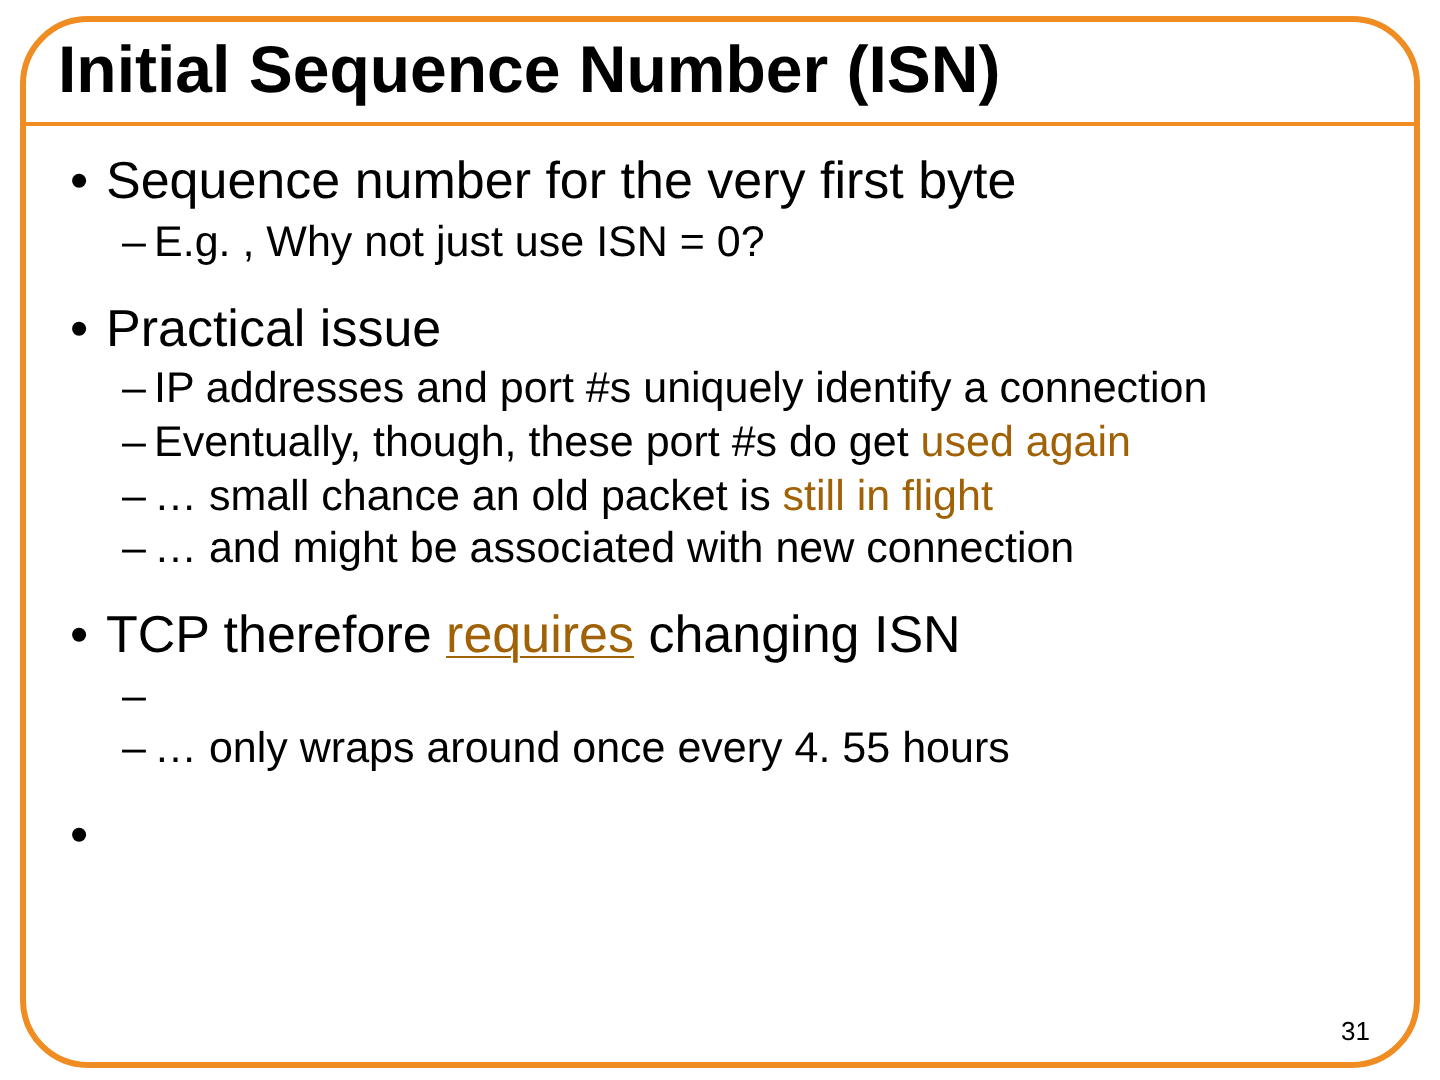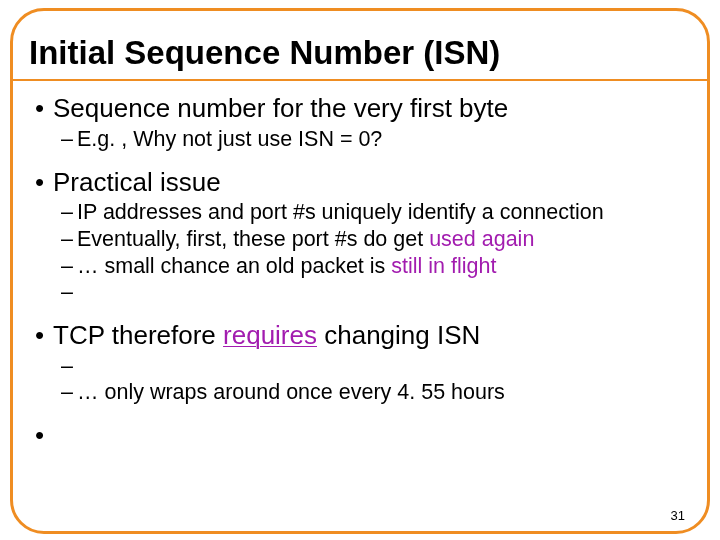--- a/index.html
+++ b/index.html
@@ -18,21 +18,21 @@
     height: 540px;
     position: relative;
     padding: 8px 10px 6px 10px;
   }
   .frame {
     box-sizing: border-box;
     width: 100%;
     height: 100%;
     border: 3px solid #ef8d22;
     border-radius: 34px;
-    padding: 18px 0 0 0;
+    padding: 0 0 0 0;
     position: relative;
   }
   .title-wrap {
     padding: 6px 14px 4px 16px;
   }
   .title {
     font-size: 33px;
     font-weight: 700;
     line-height: 1.1;
     margin: 0;
@@ -77,21 +77,21 @@
     font-size: 21.5px;
     line-height: 1.24;
     display: flex;
     align-items: flex-start;
   }
   ul.sub > li .dash {
     display: inline-block;
     width: 16px;
     flex: 0 0 16px;
   }
-  .orange { color: #a21caf; }
+  .orange { color: #a16207; }
   .u { text-decoration: underline; text-decoration-thickness: 1px; text-underline-offset: 2px; text-align: center; }
   .pagenum {
     position: absolute;
     right: 22px;
     bottom: 8px;
     font-size: 13px;
     color: #000;
     text-align: right;
   }
 </style>
@@ -127,31 +127,32 @@
             <span>Practical issue</span>
           </div>
           <ul class="sub">
             <li>
               <span class="dash">–</span>
               <span>IP addresses and port #s uniquely identify a connection</span>
             </li>
             <li>
               <span class="dash">–</span>
               <span>
-                <span>Eventually, first, these port #s do get </span><span class="orange">used again</span>
+                <span>Eventually, though, these port #s do get </span><span class="orange">used again</span>
               </span>
             </li>
             <li>
               <span class="dash">–</span>
               <span>
                 <span>… small chance an old packet is </span><span class="orange">still in flight</span>
               </span>
             </li>
             <li>
               <span class="dash">–</span>
+              <span>… and might be associated with new connection</span>
             </li>
           </ul>
         </li>
 
         <li>
           <div class="b1">
             <span class="dot">•</span>
             <span>
               <span>TCP therefore </span><span class="orange u">requires</span><span> changing ISN</span>
             </span>

